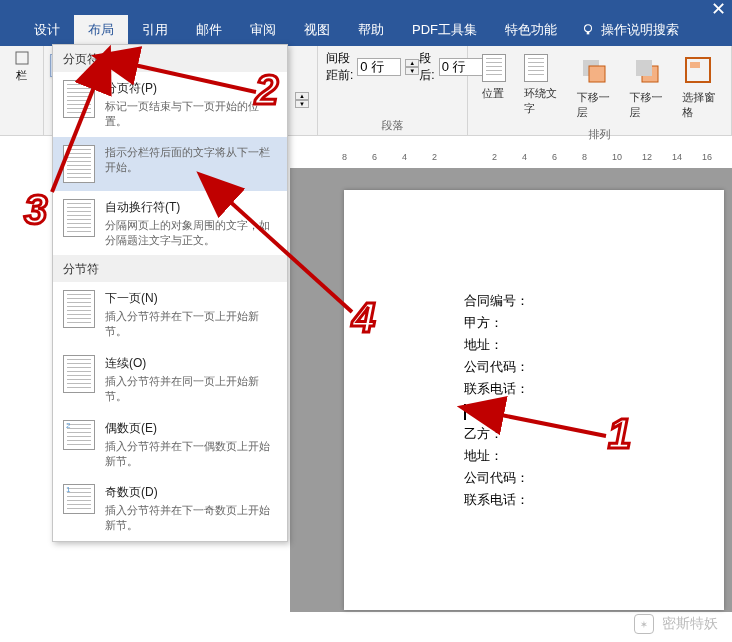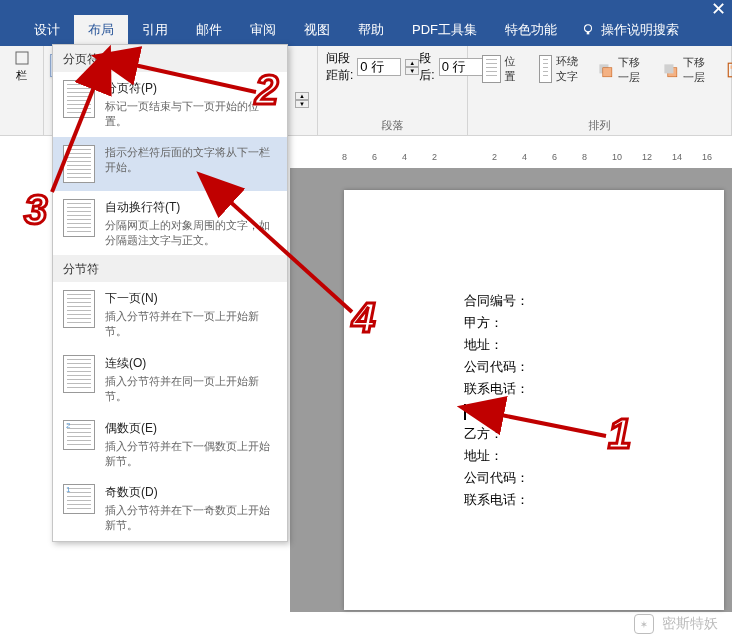--- a/index.html
+++ b/index.html
@@ -10,21 +10,21 @@
 .ribbon-tabs { height: 32px; background: #2b579a; display: flex; align-items: center; padding-left: 20px; gap: 0; color: #fff; font-size: 13px; }
 .ribbon-tab { padding: 6px 14px; cursor: pointer; }
 .ribbon-tab.active { background: #f3f3f3; color: #2b579a; }
 .ribbon-search { display: flex; align-items: center; gap: 6px; margin-left: 10px; }
 .ribbon-search .bulb { width: 14px; height: 14px; }
 
 .ribbon-content { height: 90px; background: #f3f3f3; border-bottom: 1px solid #d4d4d4; display: flex; position: relative; }
 .ribbon-group { border-right: 1px solid #d4d4d4; padding: 4px 8px 2px 8px; display: flex; flex-direction: column; justify-content: space-between; }
 .group-label { font-size: 11px; color: #666; text-align: center; padding-top: 3px; }
 .group-body { display: flex; gap: 6px; align-items: flex-start; }
-.big-btn { display: flex; flex-direction: row; align-items: center; font-size: 11px; color: #333; padding: 4px 6px; cursor: pointer; gap: 4px; }
+.big-btn { display: flex; flex-direction: column; align-items: flex-start; font-size: 11px; color: #333; padding: 4px 6px; cursor: pointer; gap: 4px; }
 .big-btn .ico { width: 32px; height: 32px; }
 
 .dropdown-btn { display: flex; align-items: center; gap: 4px; border: 1px solid #c0c0c0; background: #fff; padding: 2px 6px; font-size: 12px; cursor: pointer; box-shadow: 0 1px 2px rgba(0,0,0,0.1); }
 .dropdown-btn.pressed { background: #d5e1f2; border-color: #8fa9d0; }
 
 .spacing-row { display: flex; align-items: center; gap: 4px; font-size: 12px; margin-bottom: 4px; }
 .spacing-row input { width: 44px; height: 18px; border: 1px solid #ababab; font-size: 13px; padding: 0 2px; }
 .spinner { width: 14px; display: flex; flex-direction: column; }
 .spinner span { width: 14px; height: 8px; border: 1px solid #ababab; background: #f0f0f0; font-size: 6px; line-height: 6px; text-align: center; cursor: pointer; }
 

